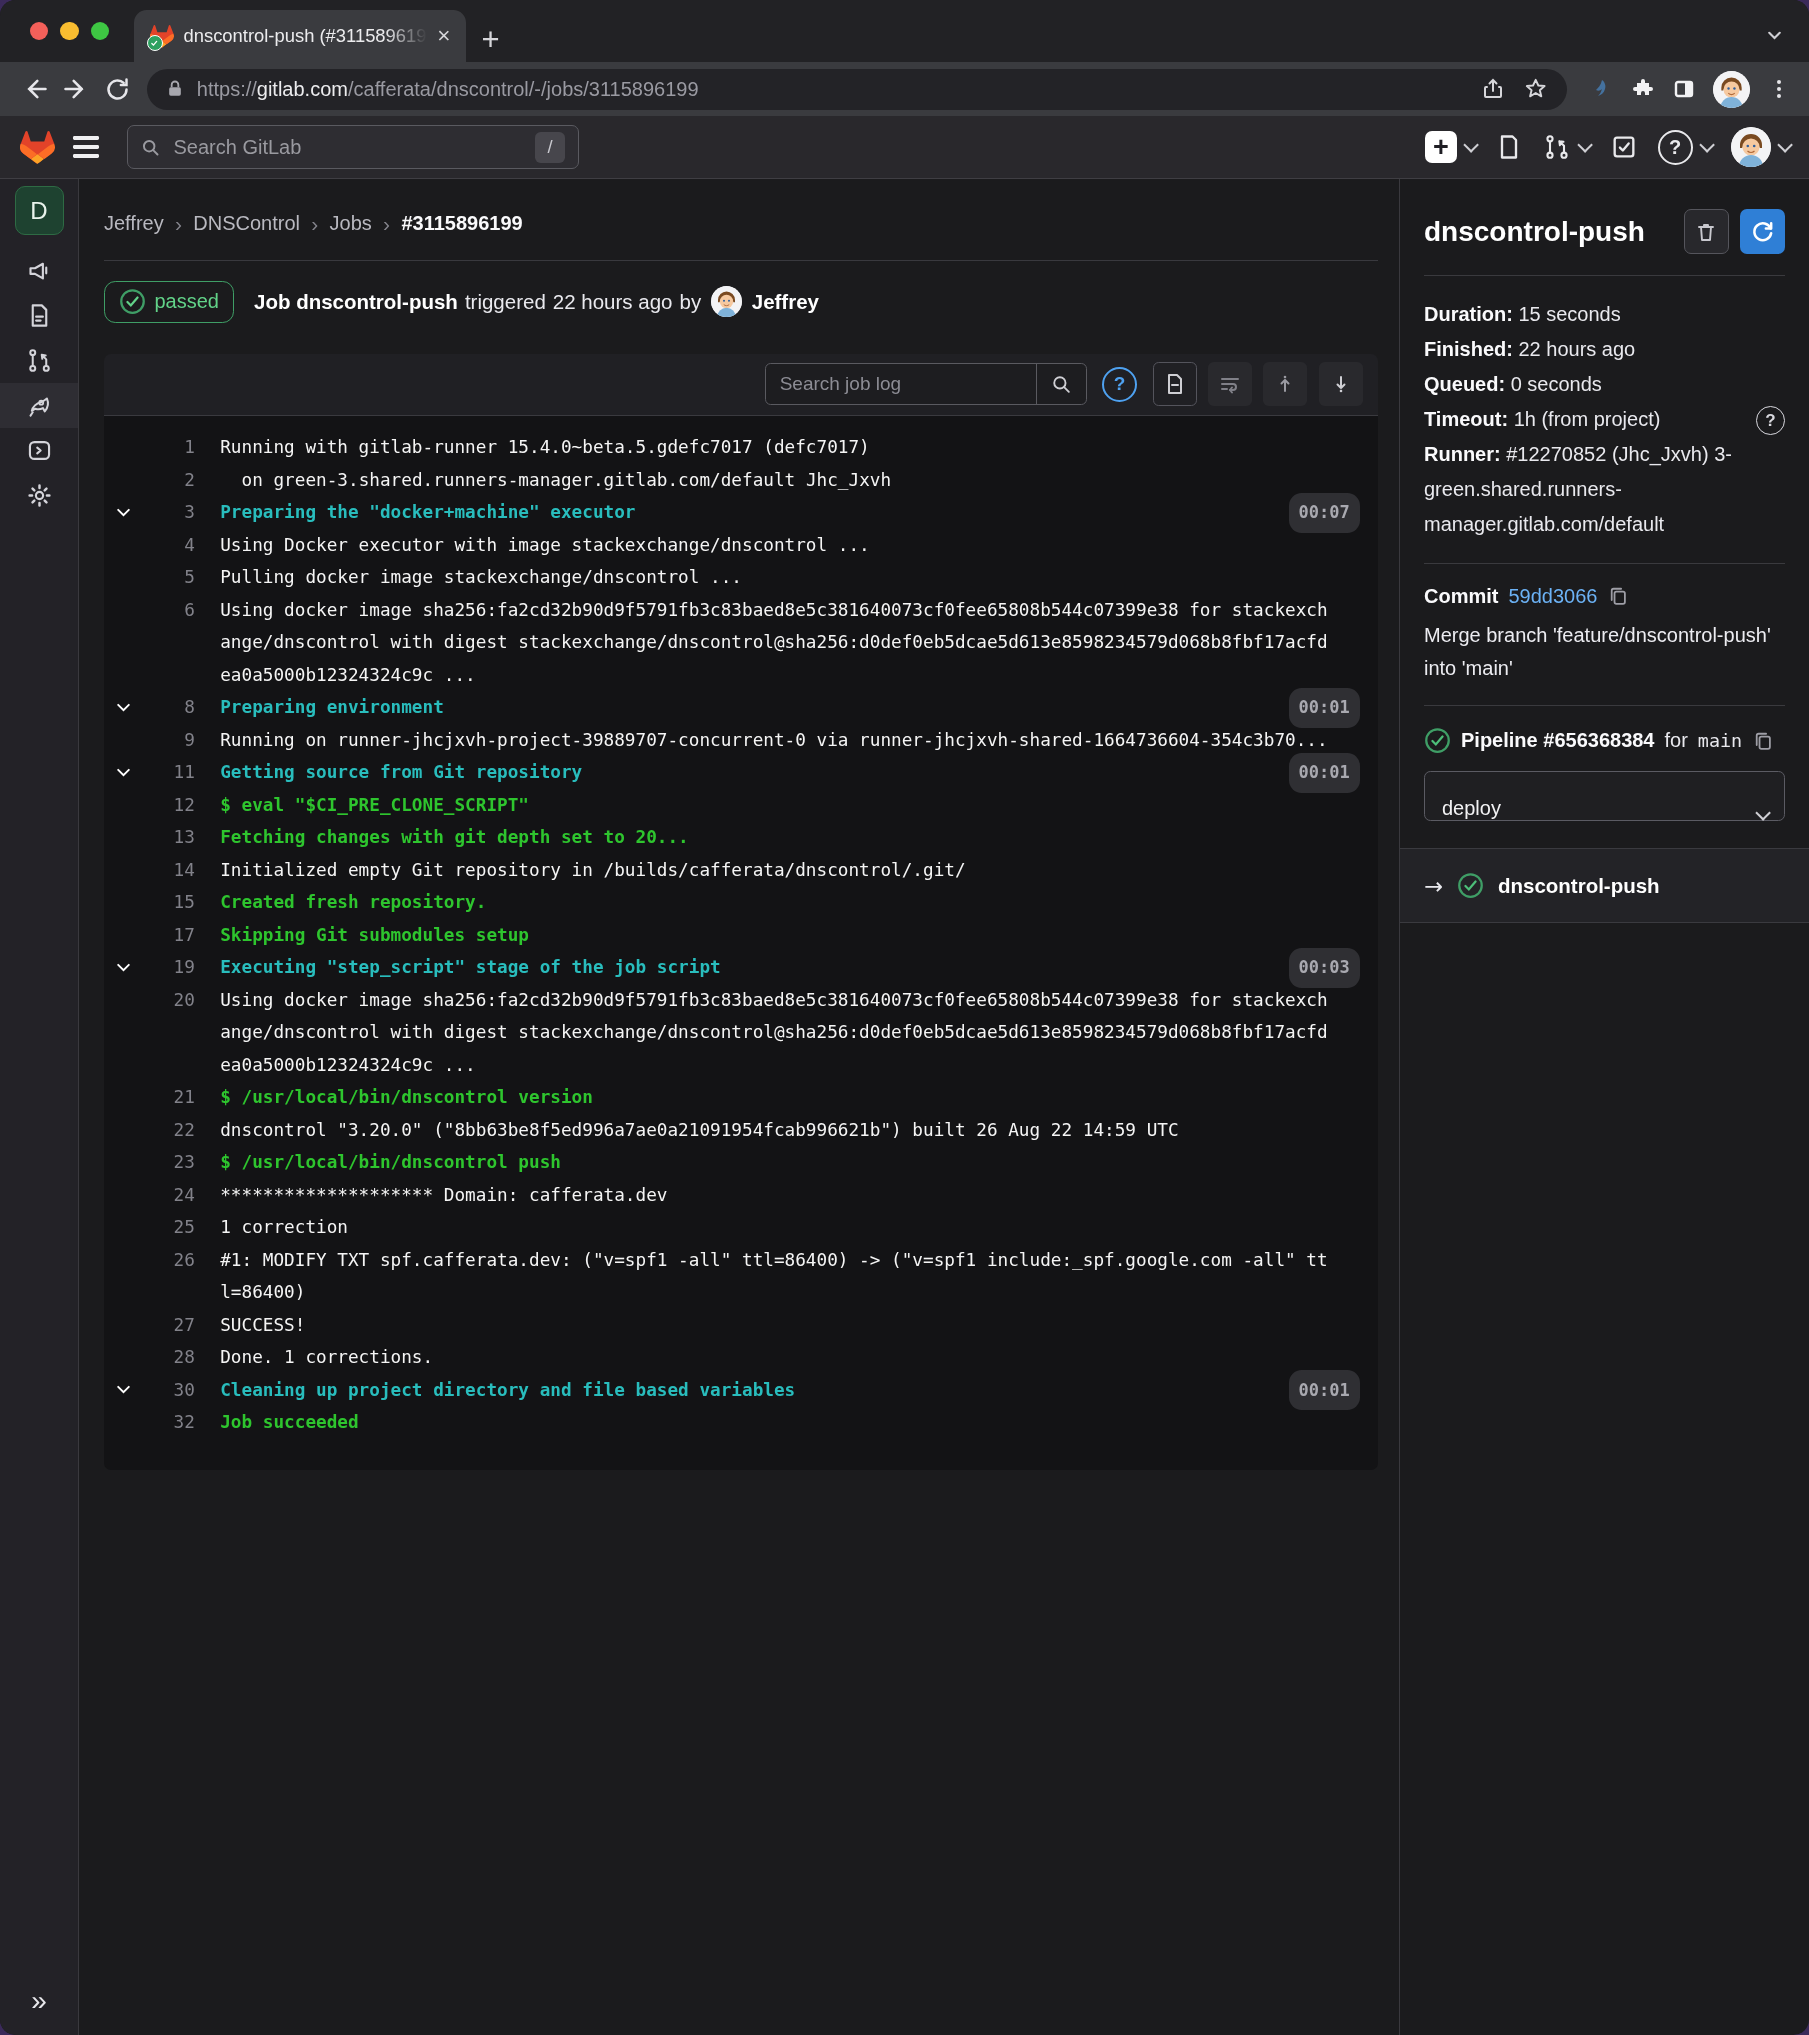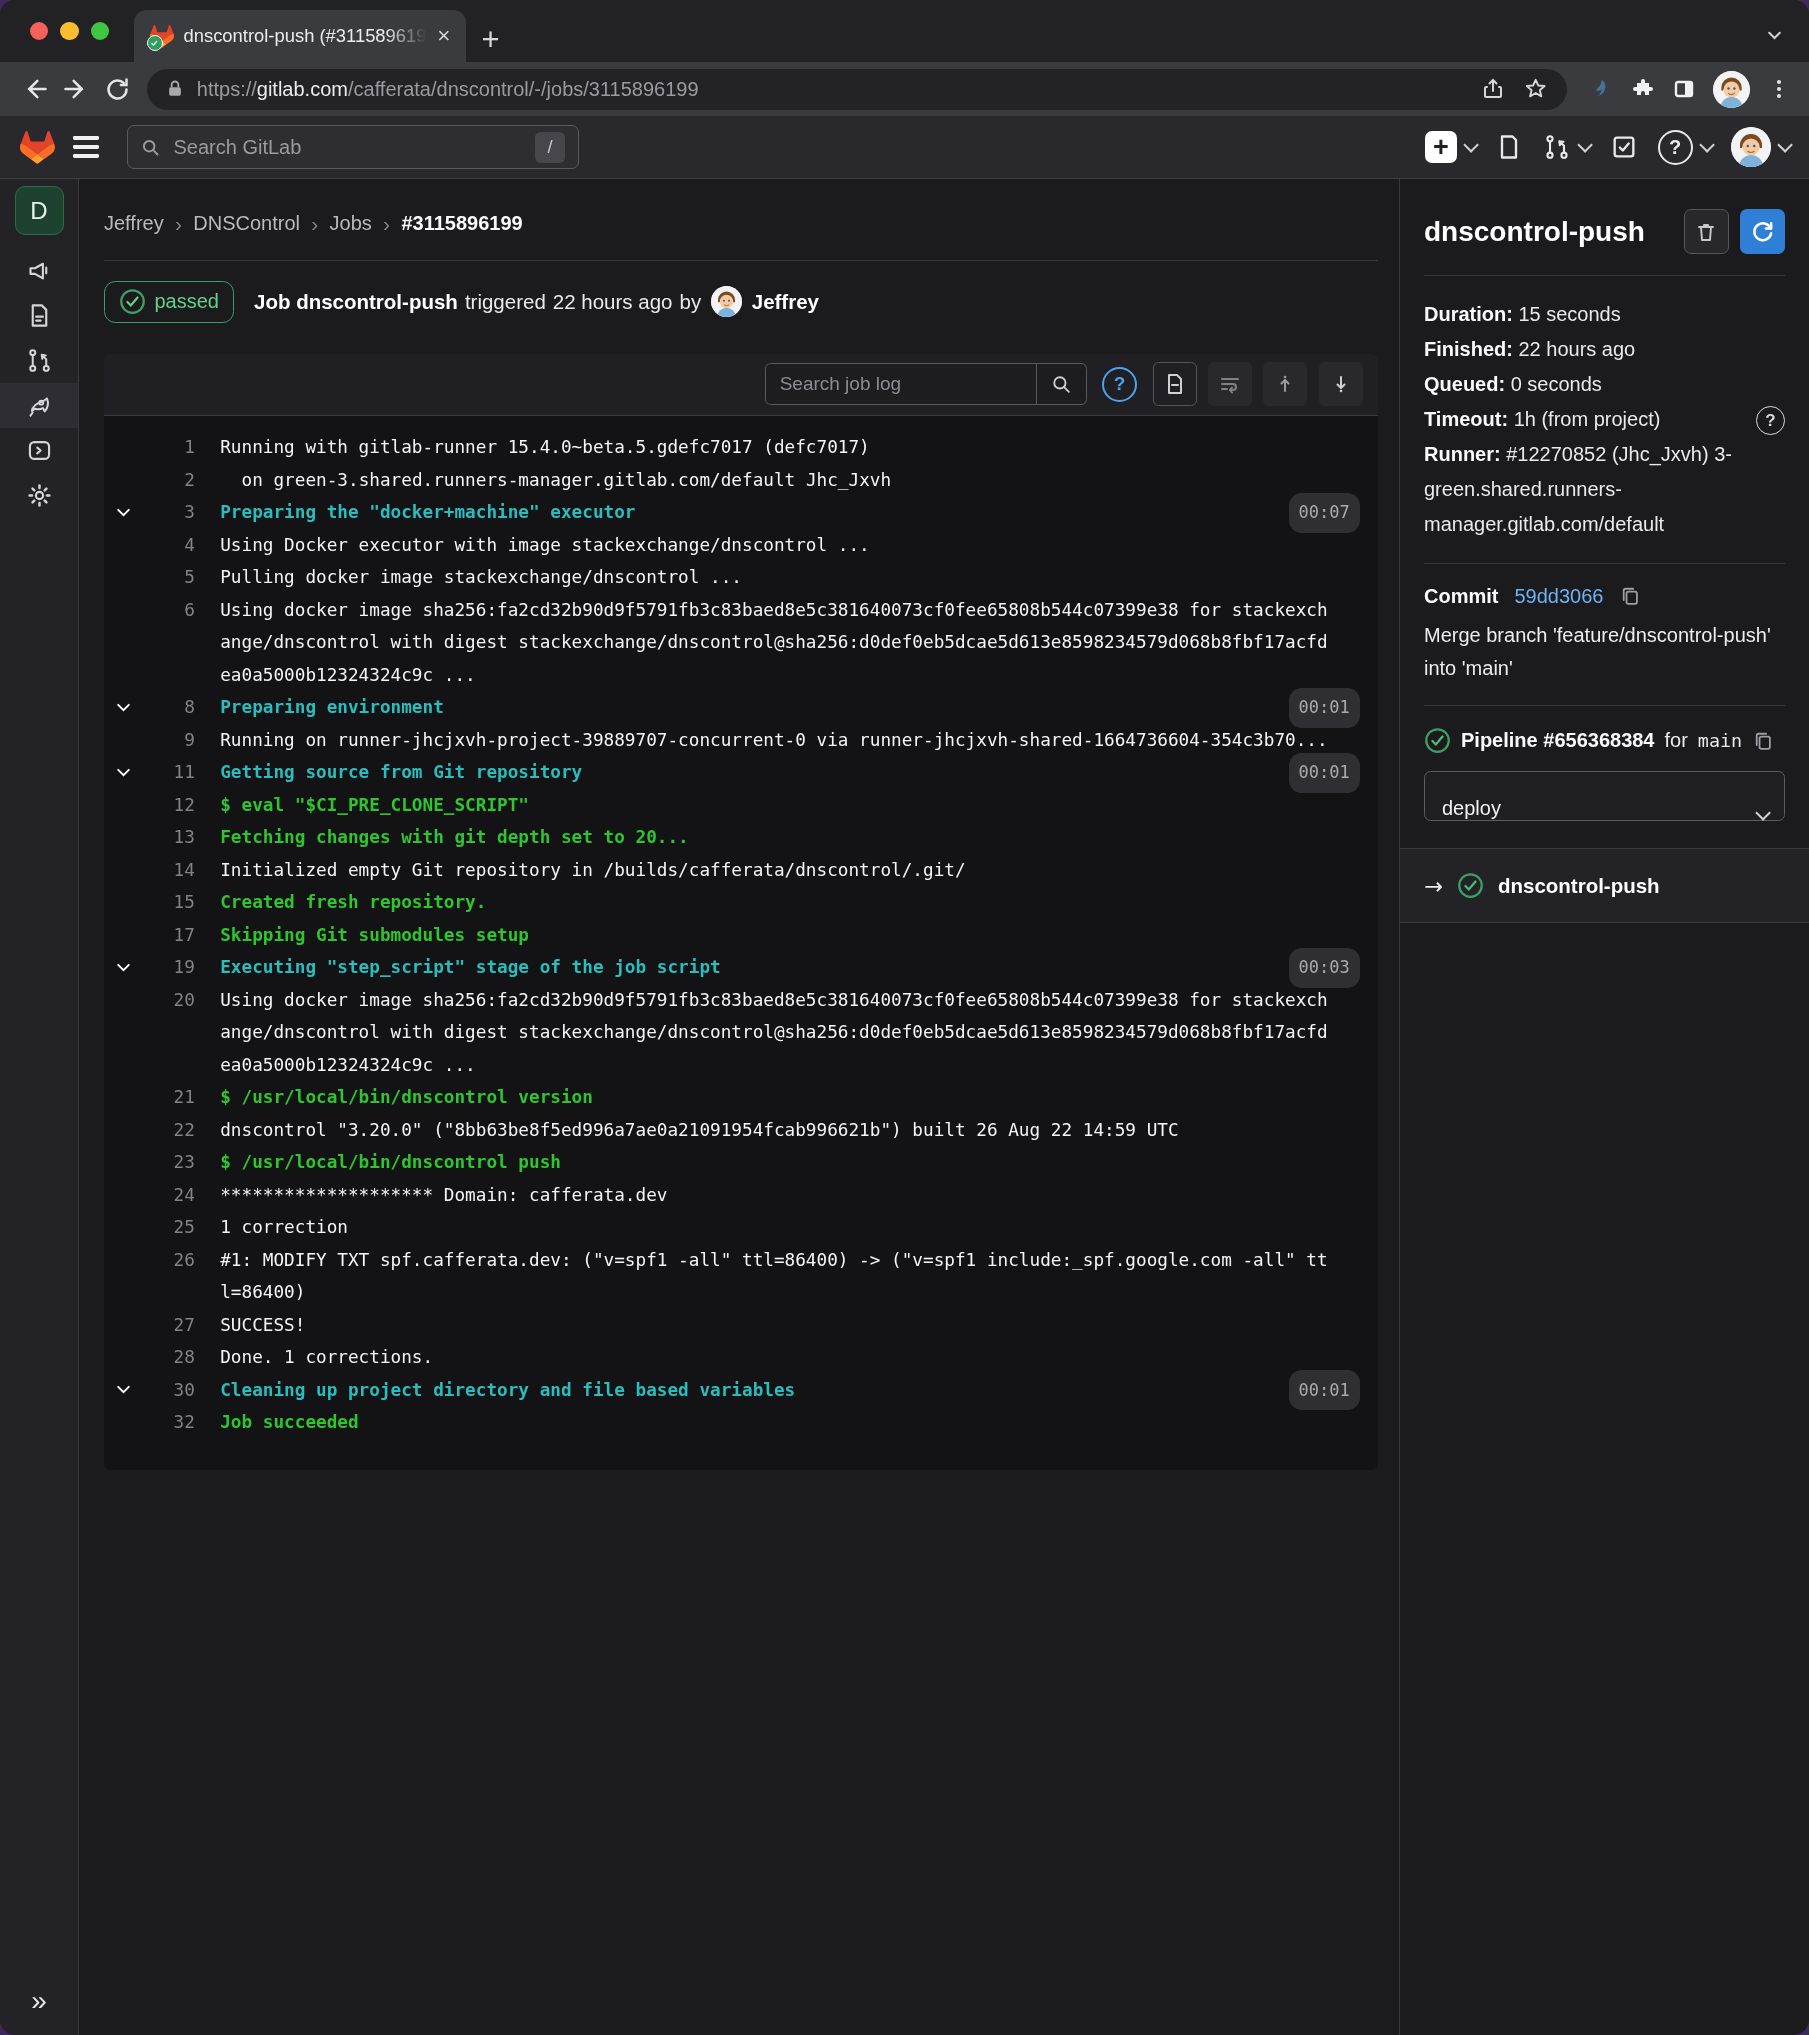--- a/index.html
+++ b/index.html
@@ -69,33 +69,33 @@
   .sqbtn{width:44px;height:44px;border-radius:5.7px;display:flex;align-items:center;justify-content:center;color:#cfcfd4;box-sizing:border-box}
   .sqbtn.bordered{border:0.7px solid #54545c}
   .sqbtn.dim{background:#29292d;color:#808088}
   .logbody{background:#131315;padding:15.5px 0 31px 0;font-family:"DejaVu Sans Mono",monospace;font-size:17.7px;color:#f5f5f5}
   .logrow{display:flex;align-items:flex-start;line-height:32.5px;position:relative;padding-left:11.3px}
   .lchev{width:32.5px;flex:none;color:#fff;display:flex;justify-content:flex-start;align-items:center;height:32.5px}
   .lnum{width:47px;flex:none;text-align:right;color:#82828a}
   .ltext{flex:1;margin-left:25.4px;padding-right:49px;white-space:pre-wrap;word-break:break-all}
   .logrow.section .ltext{color:#29bdbd;font-weight:bold;padding-right:127px}
   .logrow.green .ltext{color:#2ec52e;font-weight:bold}
-  .ldur{position:absolute;right:18.4px;top:-3.5px;height:40px;min-width:71px;background:#2f2f33;border-radius:12.7px;color:#a9a9b0;font-size:17px;display:flex;align-items:center;justify-content:center;font-weight:normal}
+  .ldur{position:absolute;right:18.4px;top:-3.5px;height:40px;min-width:71px;background:#2f2f33;border-radius:12.7px;color:#a9a9b0;font-size:17px;display:flex;align-items:center;justify-content:center;font-weight:bold}
   
   .rsidebar{width:410px;flex:none;border-left:0.7px solid #3a393e;box-sizing:border-box;padding:30px 24px 0 24px;color:#e9e9ee;font-size:20px}
   .rtitle-row{display:flex;align-items:center}
   .rtitle{font-size:28px;font-weight:bold;color:#fff;flex:1}
   .rbtn{width:45px;height:45px;border-radius:7px;display:flex;align-items:center;justify-content:center;box-sizing:border-box}
   .rbtn.trash{border:0.7px solid #55555c;background:#28282c;color:#c8c8ce;margin-right:11.3px}
   .rbtn.retry{background:#2f7fd6;color:#fff}
   .rdivider{border:0;border-top:0.7px solid #3a3a3e;margin:21px 0}
   .detail{line-height:35px;position:relative;padding-right:40px}
   .detail b{color:#fafafc}
   .detail .help{position:absolute;right:0;top:4.2px;width:27px;height:27px;border:1.8px solid #d8d8de;border-radius:50%;color:#d8d8de;font-size:17px;font-weight:bold;display:flex;align-items:center;justify-content:center}
-  .commit-line{display:flex;align-items:center;gap:16px}
+  .commit-line{display:flex;align-items:center;gap:10px}
   .commit-line b{color:#fafafc}
   .sha{color:#6cb2f5}
   .copyicon{color:#9e9ea6;display:inline-flex}
   .commit-msg{margin-top:11.3px;line-height:32.5px;color:#ececf1}
   .pipe-line{display:flex;align-items:center;gap:10px;flex-wrap:wrap}
   .pipe-line b{color:#fafafc}
   .mono{font-family:"DejaVu Sans Mono",monospace;font-size:18.4px}
   .stageselect{margin-top:17px;height:48px;border:0.7px solid #5b5b63;border-radius:6.4px;background:#1f1f22;display:flex;align-items:flex-end;padding:0 17px;color:#f2f2f4;justify-content:space-between}
   .jobitem{margin:27px -24px 0 -24px;padding:0 24px;height:73px;background:#232327;border-top:0.7px solid #3a3a3f;border-bottom:0.7px solid #3a3a3f;display:flex;align-items:center;gap:14px}
   .jobitem .arrow{font-family:"DejaVu Sans",sans-serif;color:#e9e9ee;font-size:22.6px}

